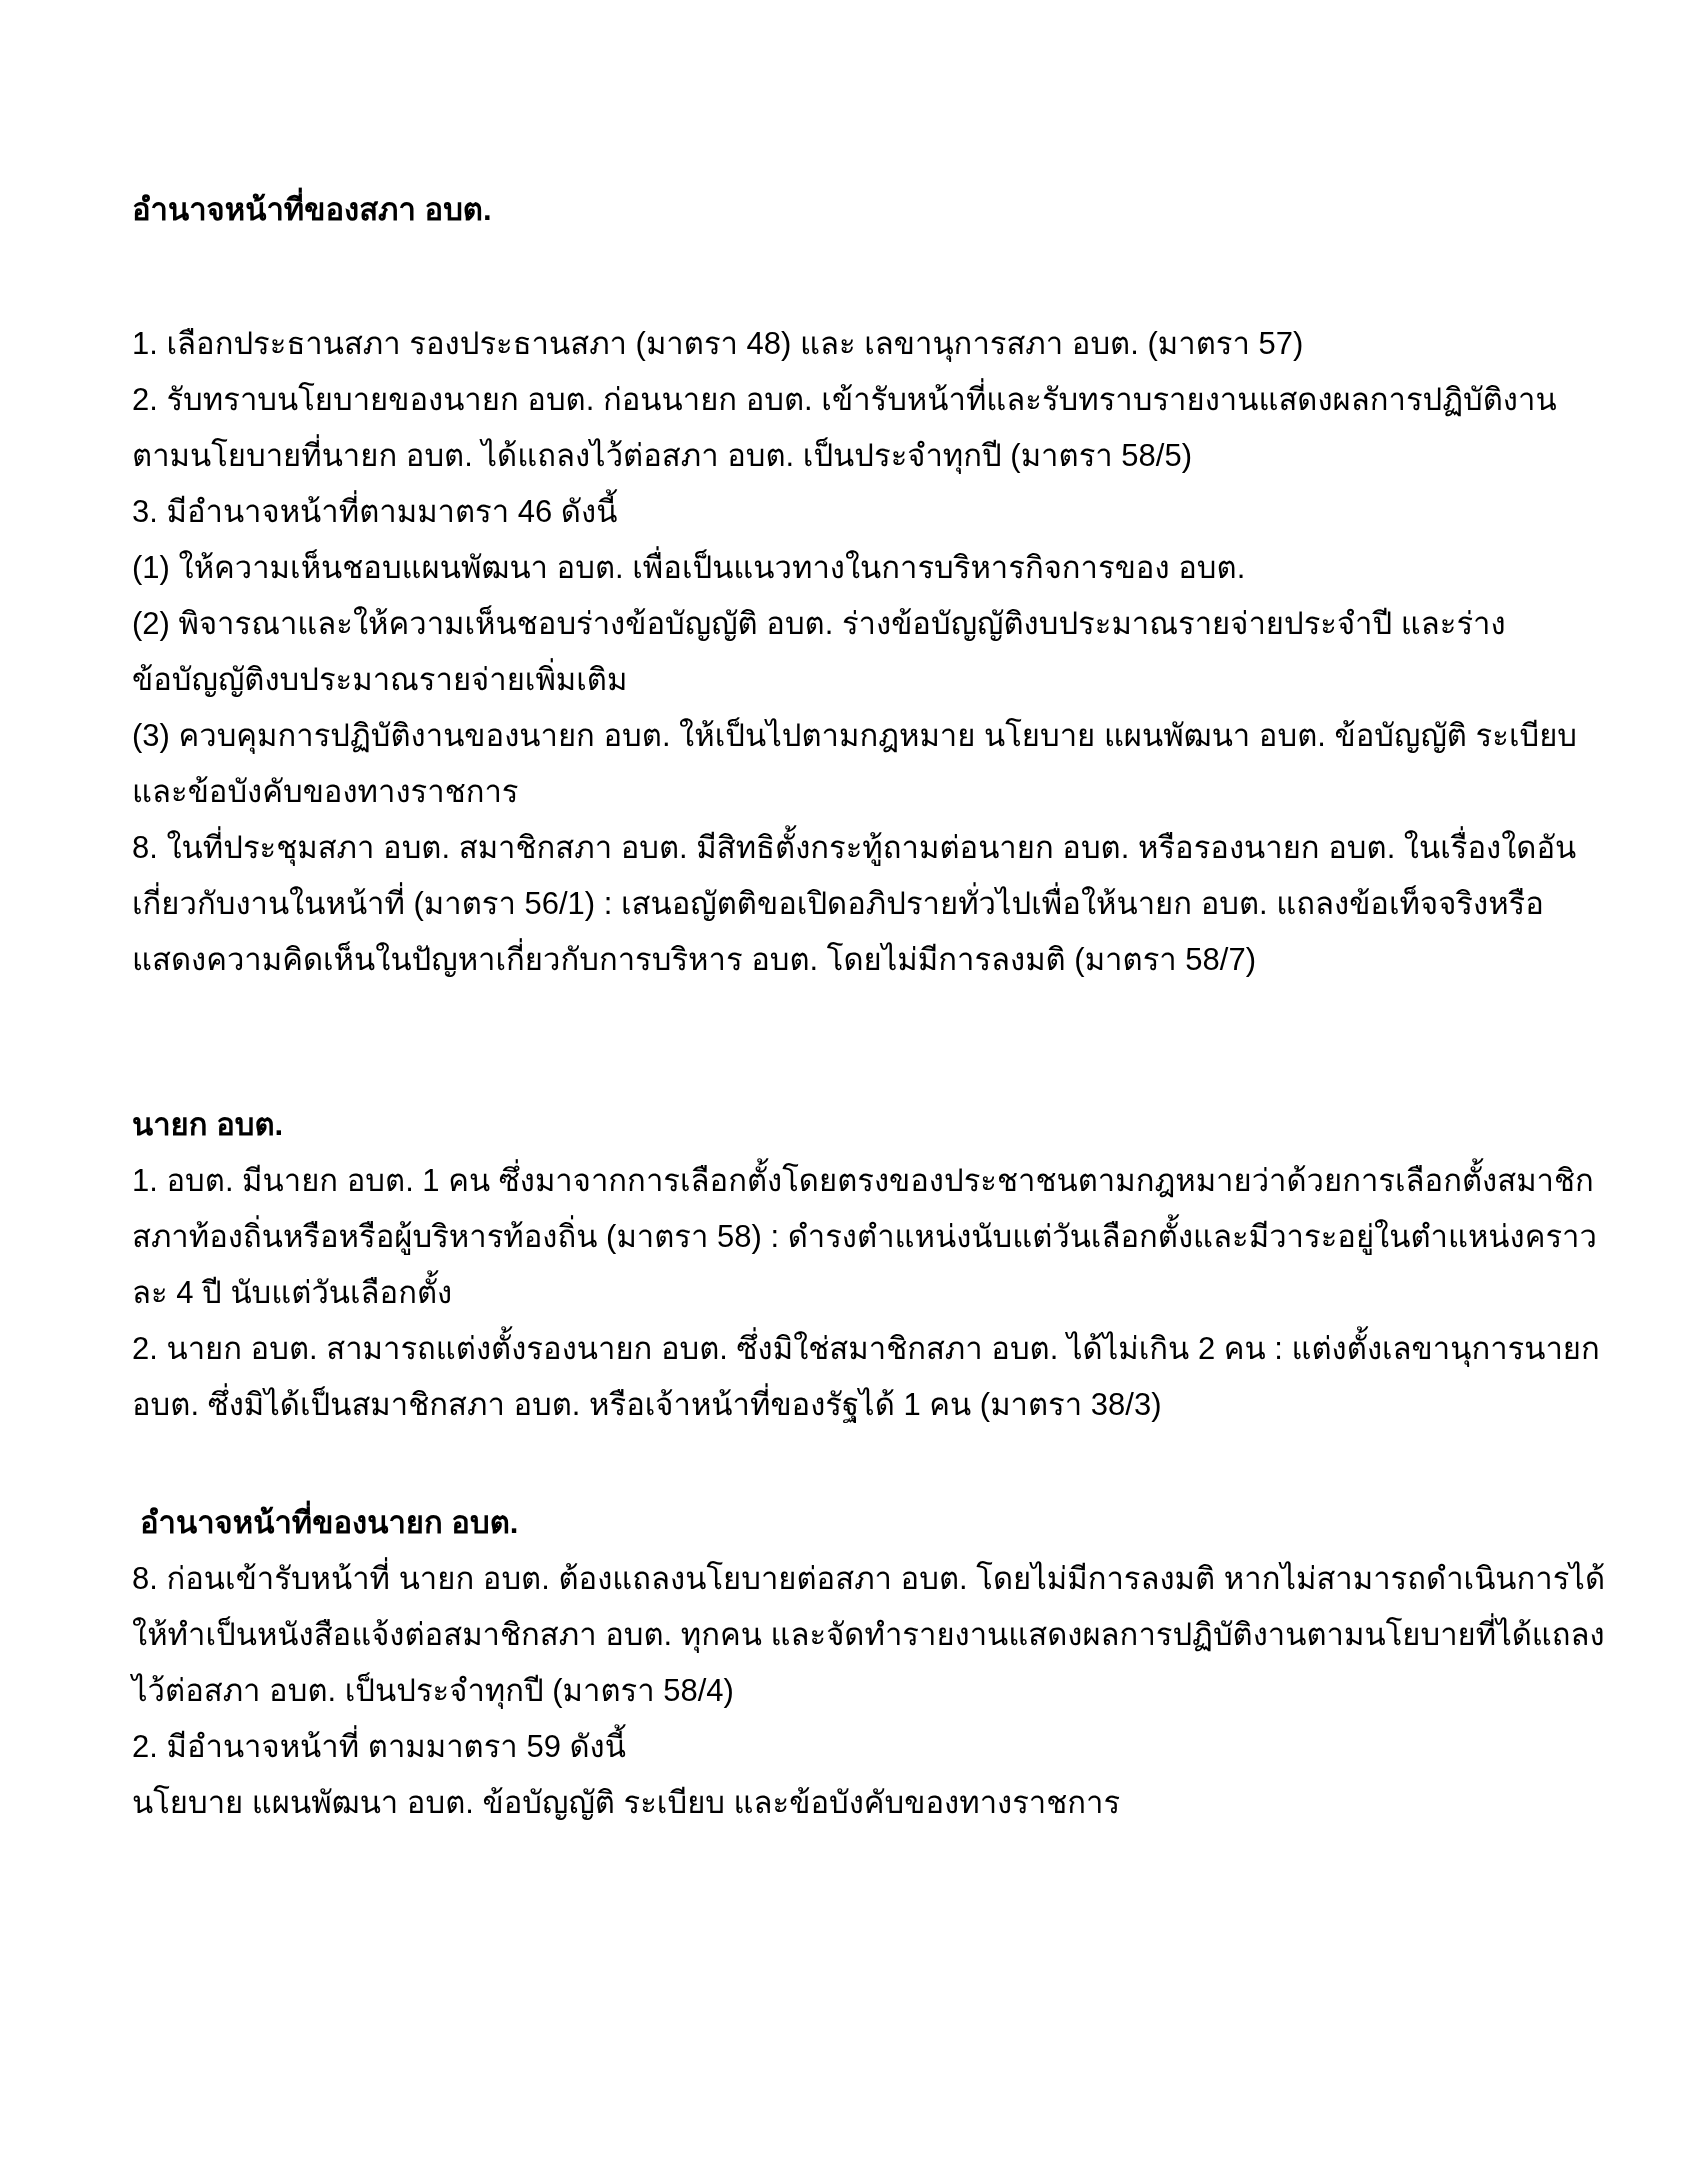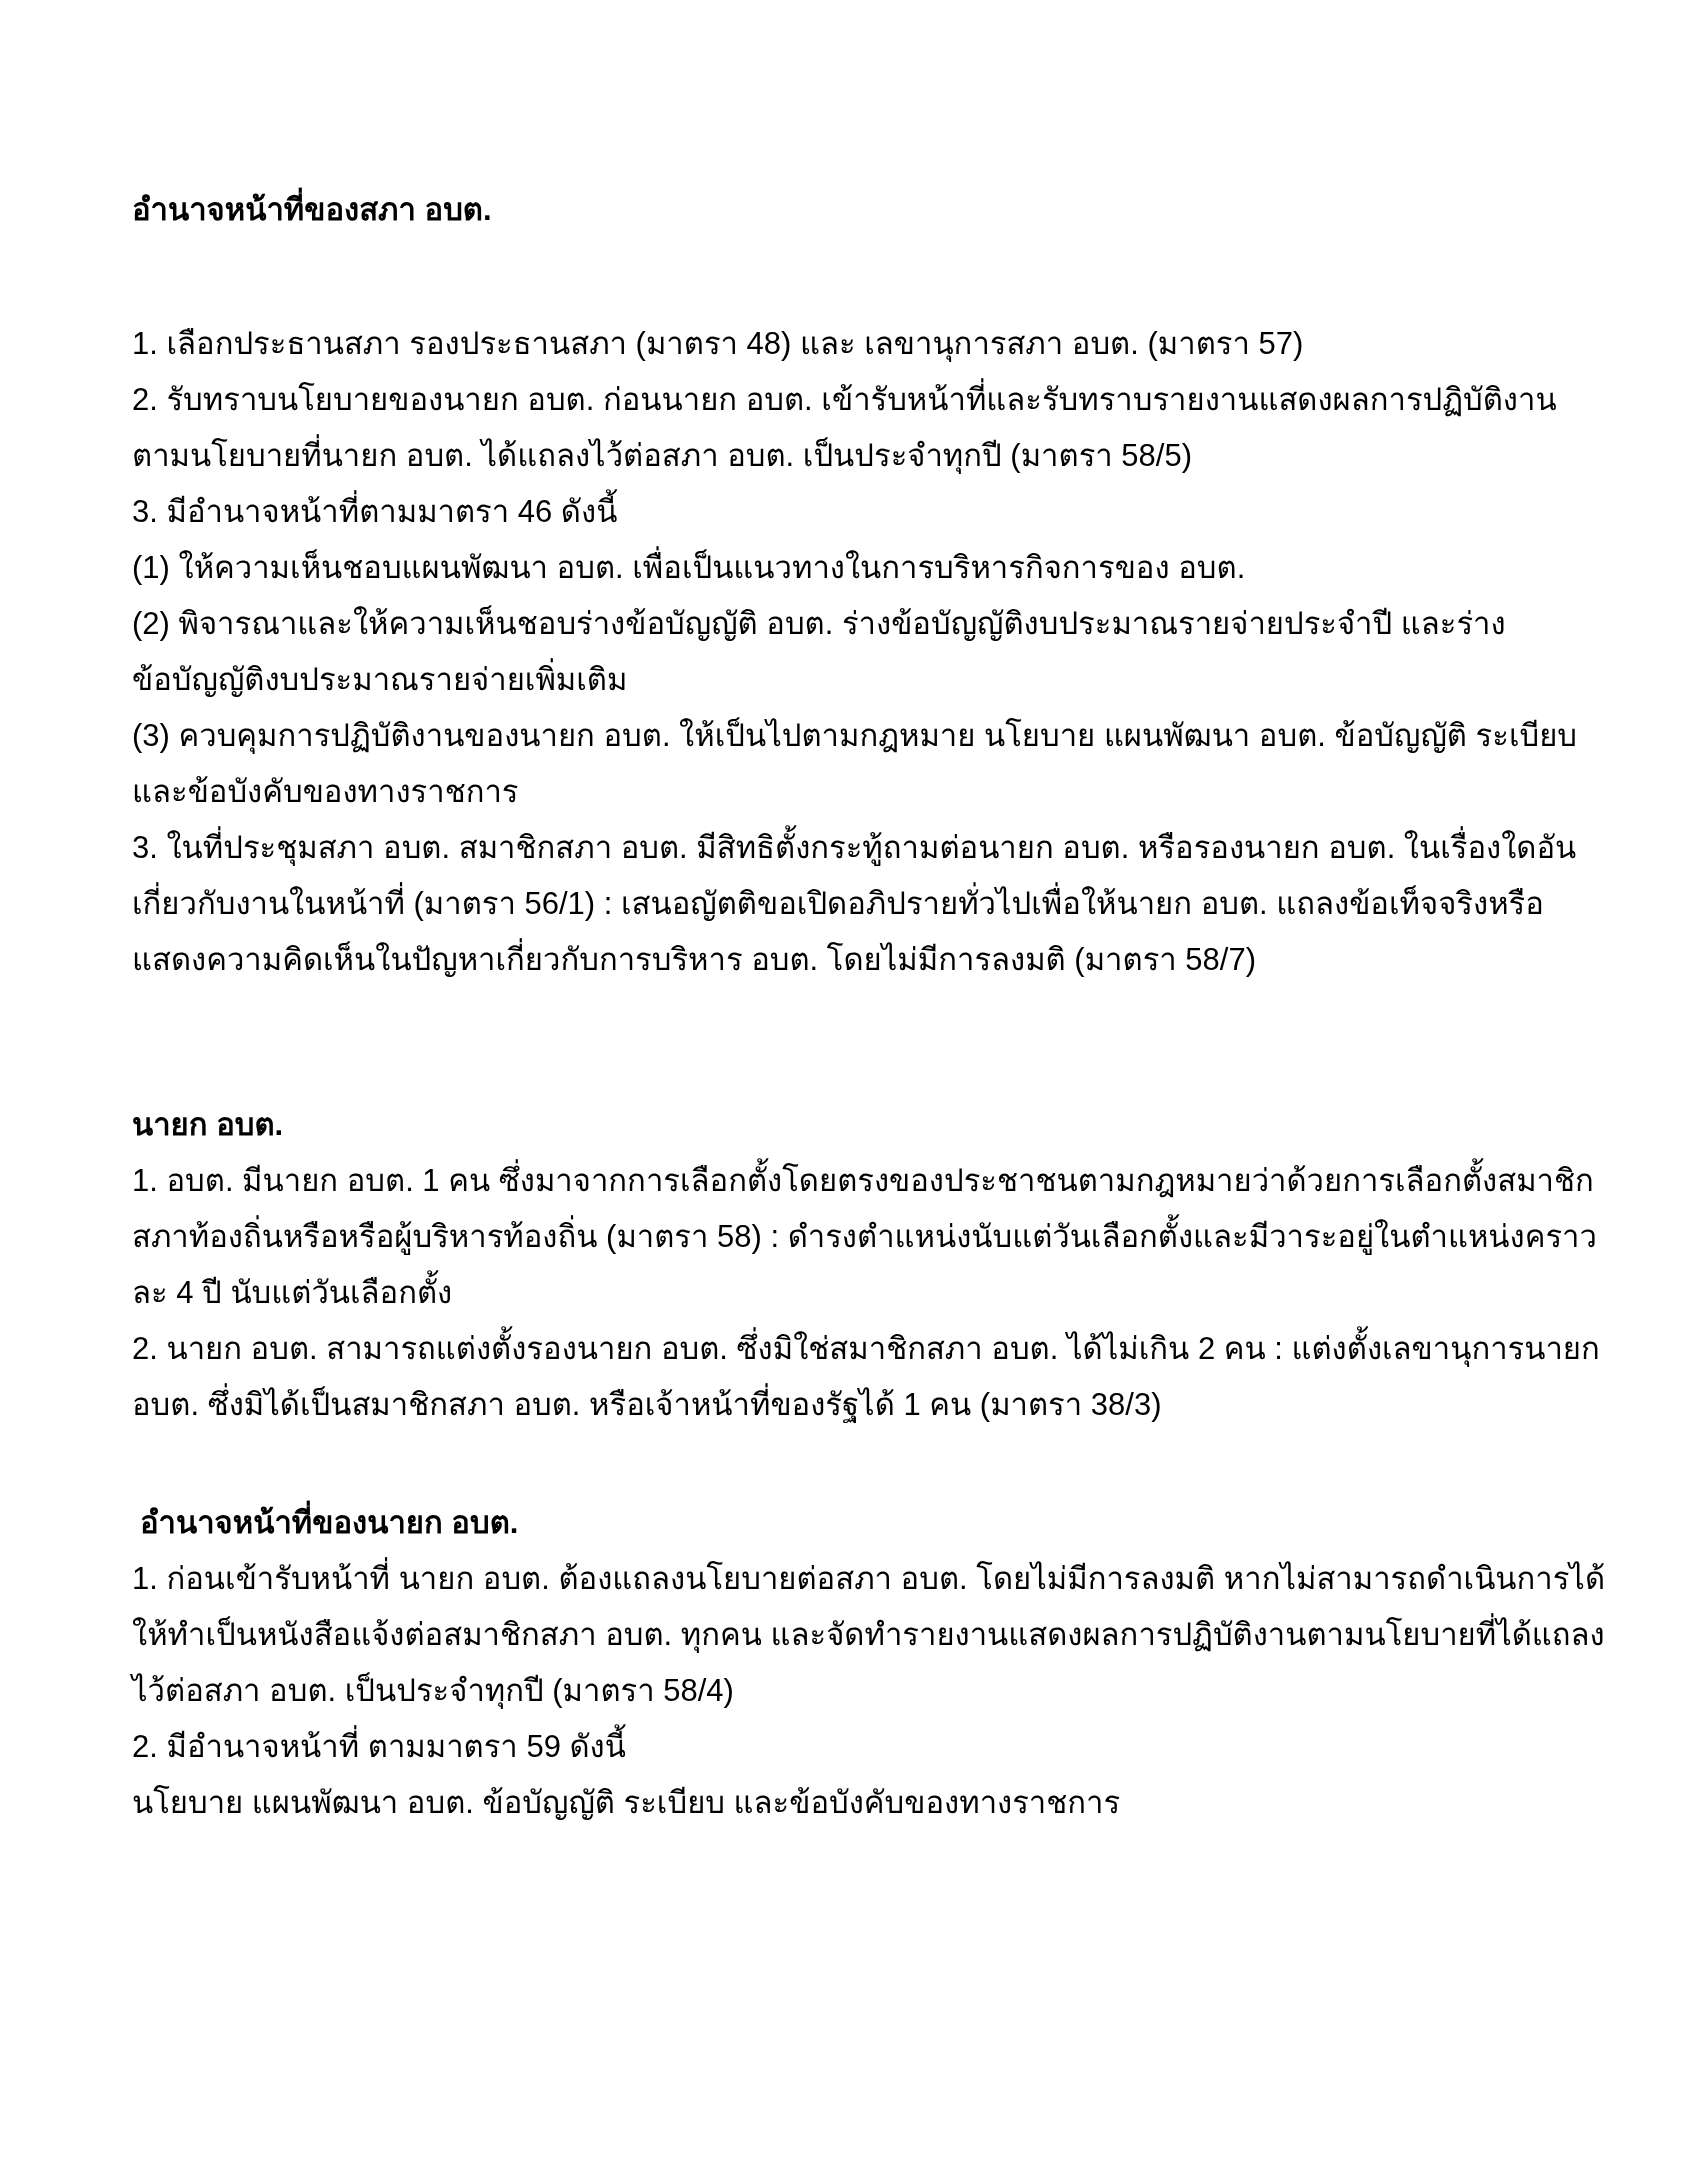--- a/index.html
+++ b/index.html
@@ -47,36 +47,36 @@
   <div class="gap-a"></div>
   <div class="line">1. เลือกประธานสภา รองประธานสภา (มาตรา 48) และ เลขานุการสภา อบต. (มาตรา 57)</div>
   <div class="line">2. รับทราบนโยบายของนายก อบต. ก่อนนายก อบต. เข้ารับหน้าที่และรับทราบรายงานแสดงผลการปฏิบัติงาน</div>
   <div class="line">ตามนโยบายที่นายก อบต. ได้แถลงไว้ต่อสภา อบต. เป็นประจำทุกปี (มาตรา 58/5)</div>
   <div class="line">3. มีอำนาจหน้าที่ตามมาตรา 46 ดังนี้</div>
   <div class="line">(1) ให้ความเห็นชอบแผนพัฒนา อบต. เพื่อเป็นแนวทางในการบริหารกิจการของ อบต.</div>
   <div class="line">(2) พิจารณาและให้ความเห็นชอบร่างข้อบัญญัติ อบต. ร่างข้อบัญญัติงบประมาณรายจ่ายประจำปี และร่าง</div>
   <div class="line">ข้อบัญญัติงบประมาณรายจ่ายเพิ่มเติม</div>
   <div class="line">(3) ควบคุมการปฏิบัติงานของนายก อบต. ให้เป็นไปตามกฎหมาย นโยบาย แผนพัฒนา อบต. ข้อบัญญัติ ระเบียบ</div>
   <div class="line">และข้อบังคับของทางราชการ</div>
-  <div class="line">3. ในที่ประชุมสภา อบต. สมาชิกสภา อบต. มีสิทธิตั้งกระทู้ถามต่อนายก อบต. หรือรองนายก อบต. ในเรื่องใดอัน</div>
+  <div class="line">8. ในที่ประชุมสภา อบต. สมาชิกสภา อบต. มีสิทธิตั้งกระทู้ถามต่อนายก อบต. หรือรองนายก อบต. ในเรื่องใดอัน</div>
   <div class="line">เกี่ยวกับงานในหน้าที่ (มาตรา 56/1) : เสนอญัตติขอเปิดอภิปรายทั่วไปเพื่อให้นายก อบต. แถลงข้อเท็จจริงหรือ</div>
   <div class="line">แสดงความคิดเห็นในปัญหาเกี่ยวกับการบริหาร อบต. โดยไม่มีการลงมติ (มาตรา 58/7)</div>
 
   <div class="gap-b"></div>
 
   <div class="line heading">นายก อบต.</div>
   <div class="line">1. อบต. มีนายก อบต. 1 คน ซึ่งมาจากการเลือกตั้งโดยตรงของประชาชนตามกฎหมายว่าด้วยการเลือกตั้งสมาชิก</div>
   <div class="line">สภาท้องถิ่นหรือหรือผู้บริหารท้องถิ่น (มาตรา 58) : ดำรงตำแหน่งนับแต่วันเลือกตั้งและมีวาระอยู่ในตำแหน่งคราว</div>
   <div class="line">ละ 4 ปี นับแต่วันเลือกตั้ง</div>
   <div class="line">2. นายก อบต. สามารถแต่งตั้งรองนายก อบต. ซึ่งมิใช่สมาชิกสภา อบต. ได้ไม่เกิน 2 คน : แต่งตั้งเลขานุการนายก</div>
   <div class="line">อบต. ซึ่งมิได้เป็นสมาชิกสภา อบต. หรือเจ้าหน้าที่ของรัฐได้ 1 คน (มาตรา 38/3)</div>
 
   <div class="gap-c"></div>
 
   <div class="line heading indent-sm">อำนาจหน้าที่ของนายก อบต.</div>
-  <div class="line">1. ก่อนเข้ารับหน้าที่ นายก อบต. ต้องแถลงนโยบายต่อสภา อบต. โดยไม่มีการลงมติ หากไม่สามารถดำเนินการได้</div>
+  <div class="line">8. ก่อนเข้ารับหน้าที่ นายก อบต. ต้องแถลงนโยบายต่อสภา อบต. โดยไม่มีการลงมติ หากไม่สามารถดำเนินการได้</div>
   <div class="line">ให้ทำเป็นหนังสือแจ้งต่อสมาชิกสภา อบต. ทุกคน และจัดทำรายงานแสดงผลการปฏิบัติงานตามนโยบายที่ได้แถลง</div>
   <div class="line">ไว้ต่อสภา อบต. เป็นประจำทุกปี (มาตรา 58/4)</div>
   <div class="line">2. มีอำนาจหน้าที่ ตามมาตรา 59 ดังนี้</div>
   <div class="line">นโยบาย แผนพัฒนา อบต. ข้อบัญญัติ ระเบียบ และข้อบังคับของทางราชการ</div>
 
 </div>
 
 
 </body></html>

